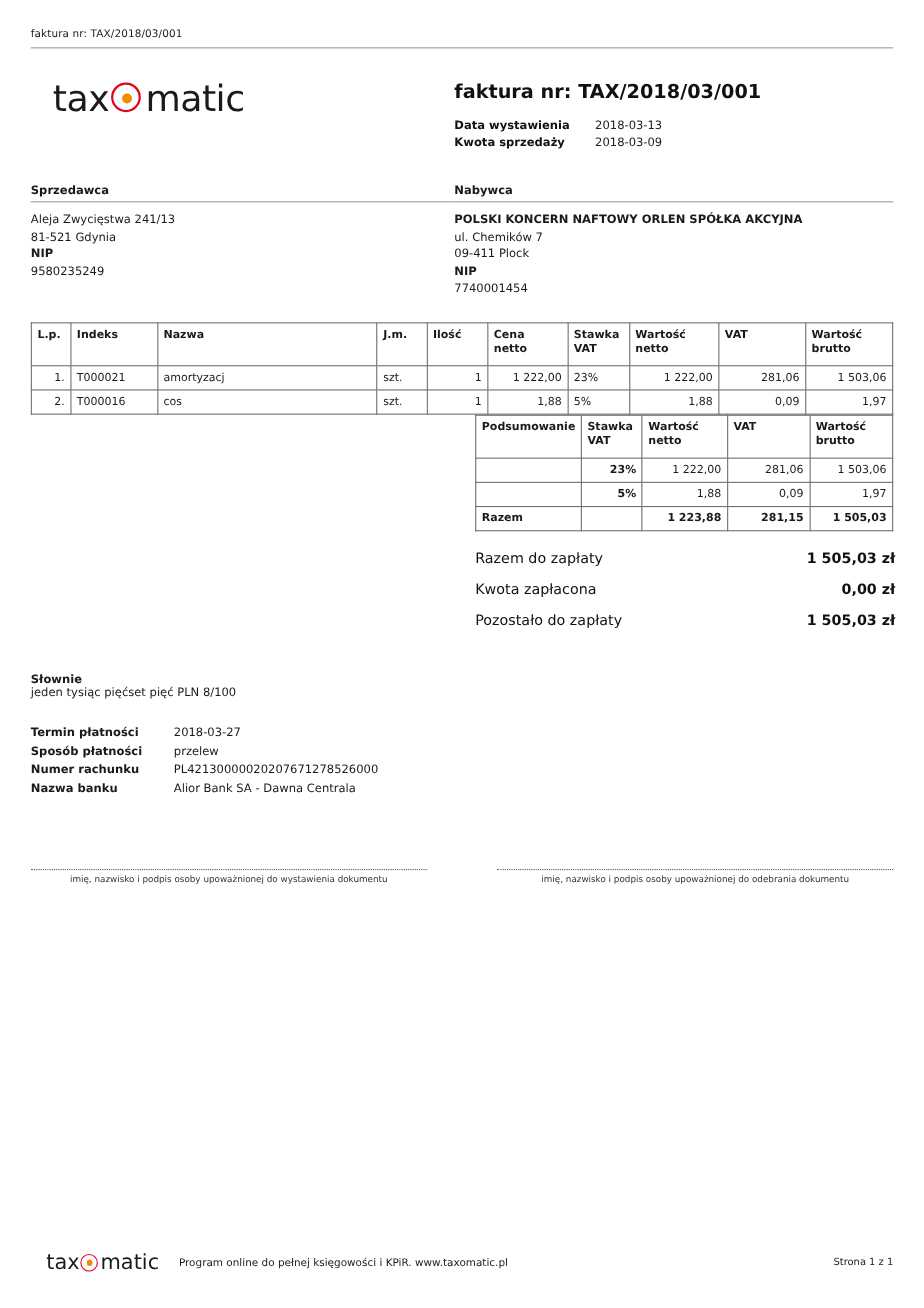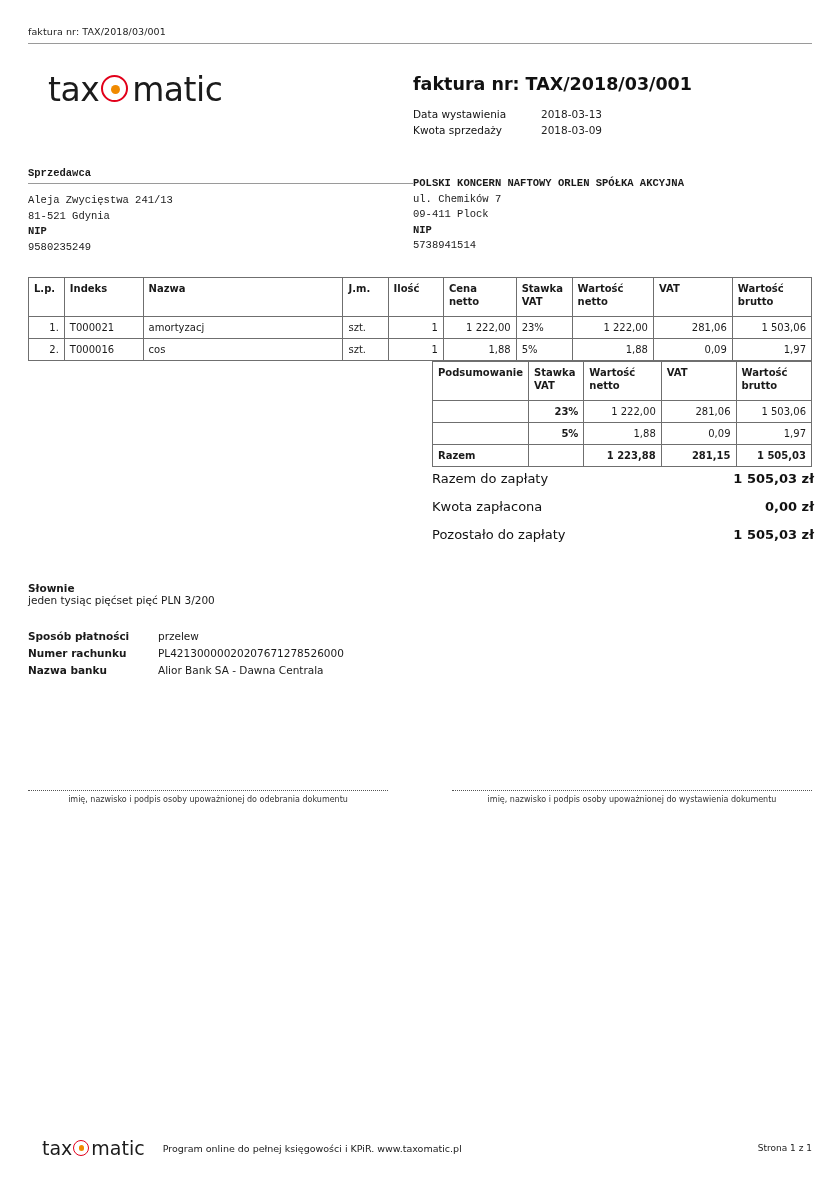--- a/index.html
+++ b/index.html
@@ -90,30 +90,29 @@
     color: #111;
     margin-bottom: 14px;
   }
   .meta-row {
     display: flex;
     font-size: 10.5px;
     margin-bottom: 4px;
   }
   .meta-label {
     width: 128px;
-    font-weight: normal;
+    font-weight: bold;
     color: #111;
   }
   .meta-value { color: #222; }
 
   
   .parties {
     display: flex;
     margin-top: 27px;
-    font-family: Liberation Mono, monospace;
   }
   .party {
     width: 385px;
     box-sizing: border-box;
   }
   .party.right { flex: 1; width: auto; padding-left: 0; }
   .party-head {
     font-size: 10.5px;
     font-weight: bold;
     padding-bottom: 4px;
@@ -184,21 +183,21 @@
   }
   .s-label { width: 83px; }
   .s-stvat { width: 46px; }
   .s-wnet  { width: 78px; }
   .s-vat   { width: 78px; }
   .s-wbru  { width: 75px; }
   .bold { font-weight: bold; }
 
   
   .totals {
-    margin-top: 4px;
+    margin-top: 18px;
     margin-left: 404px;
     width: 382px;
     text-align: center;
   }
   .total-row {
     display: flex;
     justify-content: space-between;
     font-size: 13px;
     margin-bottom: 13px;
     color: #111;
@@ -322,27 +321,28 @@
       <div class="party-body">
         <div>Aleja Zwycięstwa 241/13</div>
         <div>81-521 Gdynia</div>
         <div class="nip-row">
           <span class="k">NIP</span>
           <span>9580235249</span>
         </div>
       </div>
     </div>
     <div class="party right">
+      <div class="party-head">Nabywca</div>
       <div class="party-body">
         <div class="b">POLSKI KONCERN NAFTOWY ORLEN SPÓŁKA AKCYJNA</div>
         <div>ul. Chemików 7</div>
         <div>09-411 Plock</div>
         <div class="nip-row">
           <span class="k">NIP</span>
-          <span>5738941514</span>
+          <span>7740001454</span>
         </div>
       </div>
     </div>
   </div>
 
   <table class="items">
     <thead>
       <tr>
         <th class="c-lp">L.p.</th>
         <th class="c-idx">Indeks</th>
@@ -432,46 +432,50 @@
       <div class="tv">0,00 zł</div>
     </div>
     <div class="total-row">
       <div>Pozostało do zapłaty</div>
       <div class="tv">1 505,03 zł</div>
     </div>
   </div>
 
   <div class="slownie">
     <div class="k">Słownie</div>
-    <div class="v">jeden tysiąc pięćset pięć PLN 3/200</div>
+    <div class="v">jeden tysiąc pięćset pięć PLN 8/100</div>
   </div>
 
   <div class="payblock">
+    <div class="pay-row">
+      <div class="k">Termin płatności</div>
+      <div class="v">2018-03-27</div>
+    </div>
     <div class="pay-row">
       <div class="k">Sposób płatności</div>
       <div class="v">przelew</div>
     </div>
     <div class="pay-row">
       <div class="k">Numer rachunku</div>
       <div class="v">PL42130000020207671278526000</div>
     </div>
     <div class="pay-row">
       <div class="k">Nazwa banku</div>
       <div class="v">Alior Bank SA - Dawna Centrala</div>
     </div>
   </div>
 
   <div class="signatures">
     <div class="sig">
       <div class="dots"></div>
-      <div class="cap">imię, nazwisko i podpis osoby upoważnionej do odebrania dokumentu</div>
+      <div class="cap">imię, nazwisko i podpis osoby upoważnionej do wystawienia dokumentu</div>
     </div>
     <div class="sig">
       <div class="dots"></div>
-      <div class="cap">imię, nazwisko i podpis osoby upoważnionej do wystawienia dokumentu</div>
+      <div class="cap">imię, nazwisko i podpis osoby upoważnionej do odebrania dokumentu</div>
     </div>
   </div>
 
   <div class="footer">
     <div class="footer-logo">
       <span>tax</span>
       <span class="logo-o">
         <span class="ring"></span>
           <span class="dot"></span>
       </span>

